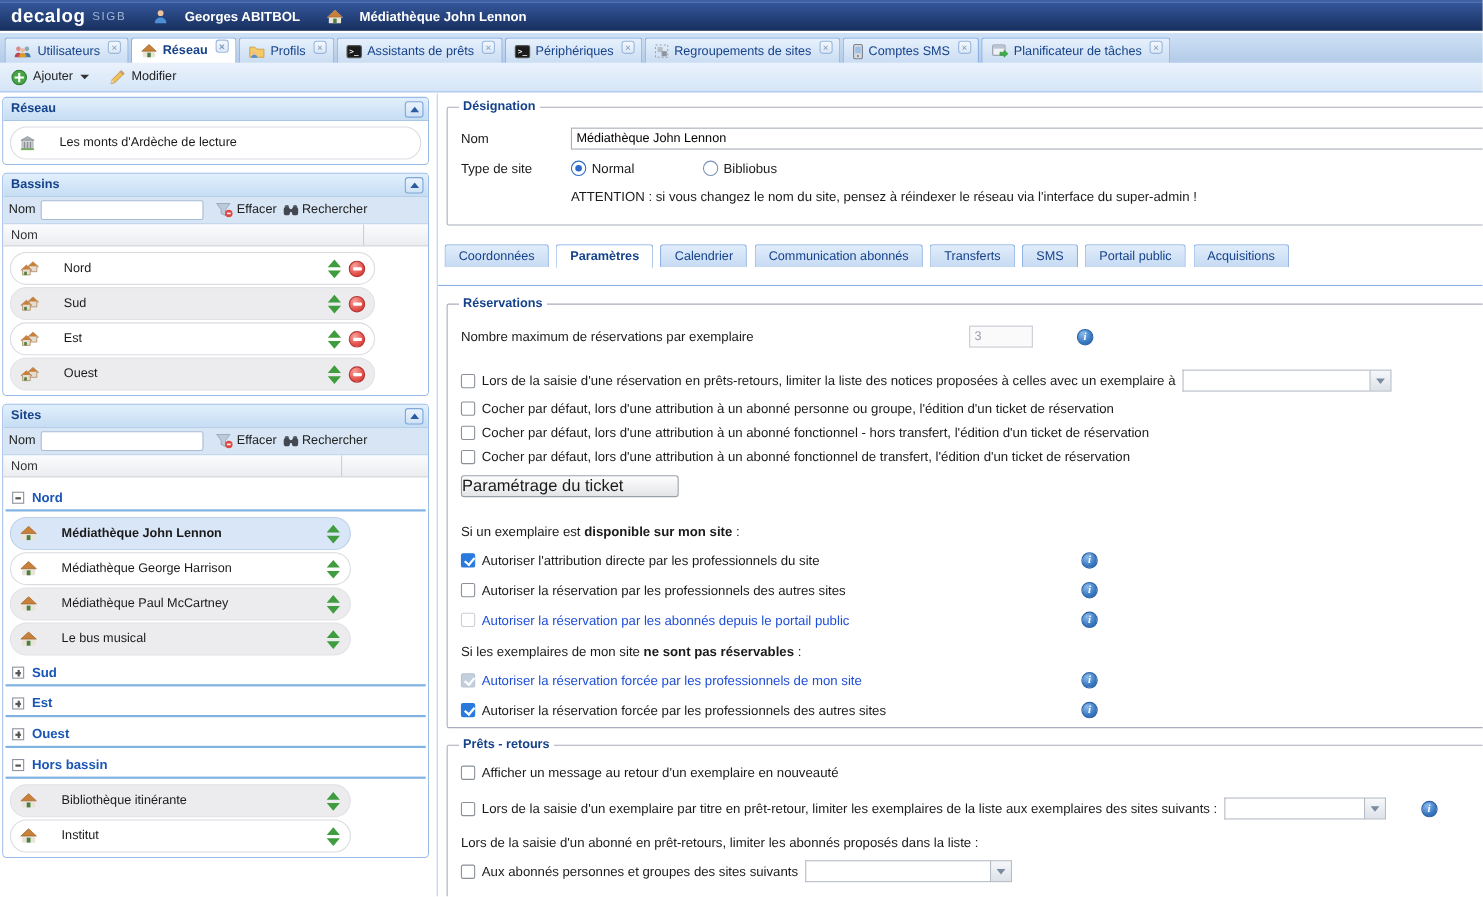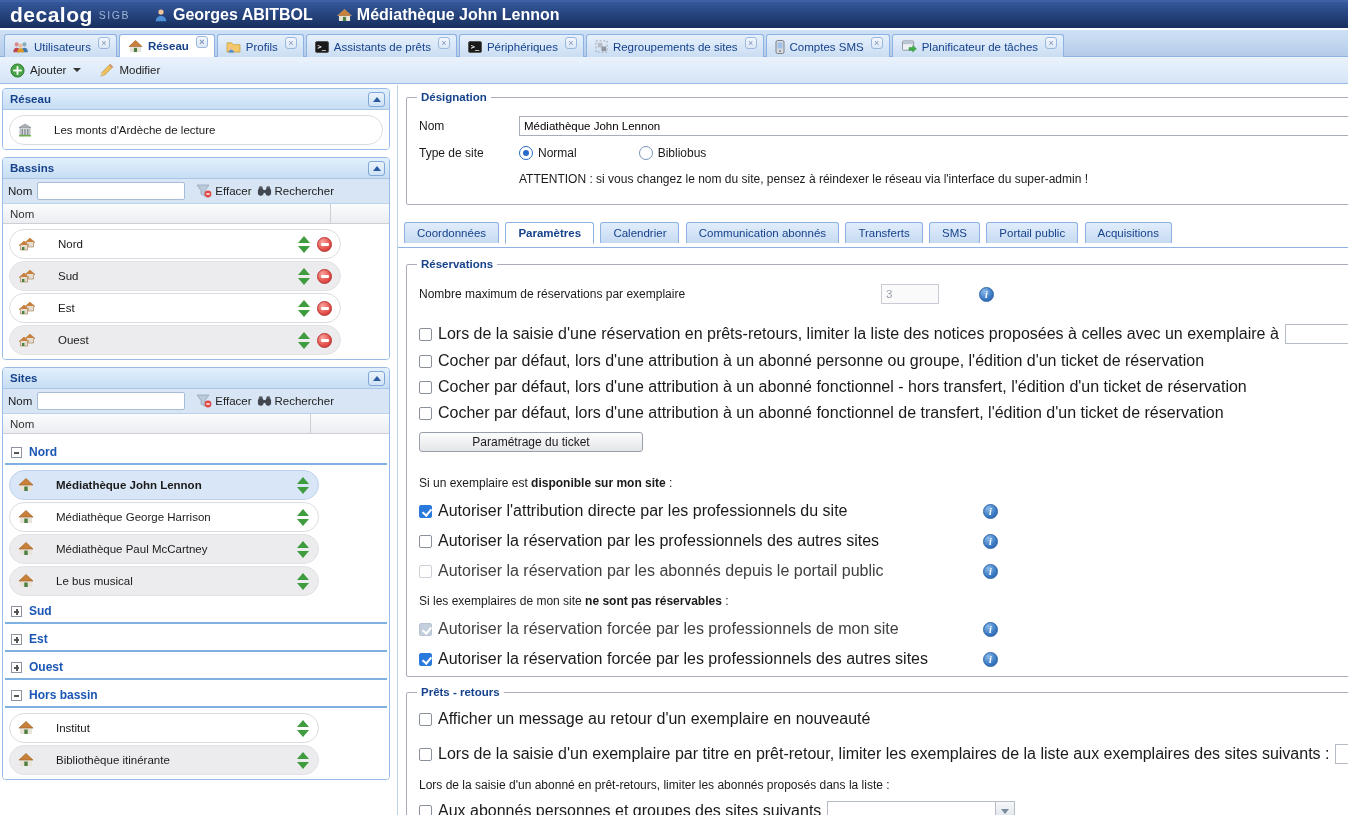--- a/index.html
+++ b/index.html
@@ -3,23 +3,23 @@
 <meta charset="utf-8">
 <style>
   *{box-sizing:border-box;margin:0;padding:0}
   html,body{width:1348px;height:815px;overflow:hidden;background:#fff;
     font-family:"Liberation Sans","DejaVu Sans",sans-serif;font-size:12px;color:#1a1a1a}
   #app{position:relative;width:1348px;height:815px;overflow:hidden}
 
   
   .topbar{position:absolute;left:0;top:0;width:100%;height:28px;display:flex;align-items:center;
     background:linear-gradient(#35589c,#27457f 45%,#182f5e);border-top:2px solid #3f62a5;padding-left:10px}
-  .logo{font-weight:bold;font-size:21px;color:#fff;letter-spacing:.5px}
+  .logo{font-weight:bold;font-size:17px;color:#fff;letter-spacing:.5px}
   .logo-suffix{font-size:10.5px;color:#9db4d6;letter-spacing:1.5px;margin-left:6px}
-  .tb-item{display:flex;align-items:center;gap:5px;color:#fff;font-weight:bold;font-size:16px;margin-left:24px}
+  .tb-item{display:flex;align-items:center;gap:15px;color:#fff;font-weight:bold;font-size:12px;margin-left:24px}
   .tb-item:first-of-type{margin-left:130px}
 
   
   .wtabs{position:absolute;left:0;top:30px;width:100%;height:27px;
     background:linear-gradient(#cfe1f5,#b4cce9);border-bottom:1px solid #8db2e3;padding:3px 0 16px 4px;display:flex}
   .wtab{display:flex;align-items:center;gap:5px;height:24px;padding:0 6px 0 8px;margin-right:2px;
     border:1px solid #8db2e3;border-bottom:none;border-radius:3px 3px 0 0;
     background:linear-gradient(#e7f1fc,#c9dcf2);color:#15428b;font-size:11.5px;cursor:pointer;position:relative;bottom:-1px}
   .wtab.active{background:#fff;font-weight:bold;border-bottom:1px solid #fff}
   .tab-close{width:12px;height:12px;border:1px solid #9cb8dd;border-radius:3px;background:linear-gradient(#f4f8fd,#dbe8f6);
@@ -74,45 +74,45 @@
   legend{color:#15428b;font-weight:bold;font-size:11.5px;padding:0 4px;margin-left:2px}
   .frow{display:flex;align-items:center;margin:7px 0 0 4px}
   .flabel{width:100px;font-size:12px}
   .text-input{height:20px;border:1px solid #a7aeb8;padding:0 4px;font-size:11.5px;font-family:inherit}
   .radio{width:14px;height:14px;border:1px solid #7a92b8;border-radius:50%;background:#fff;position:relative;margin-right:5px;cursor:pointer}
   .radio.sel{border-color:#2a6ac8}
   .radio.sel::after{content:"";position:absolute;left:3px;top:3px;width:6px;height:6px;border-radius:50%;background:#2a6ac8}
   .radio-group{display:flex;align-items:flex-end}
   .warn{margin:12px 0 10px 104px;font-size:12px}
 
-  .ptabs{border-bottom:1px solid #8db2e3;padding:10px 0 4px 6px;margin-top:6px}
+  .ptabs{border-bottom:1px solid #8db2e3;padding:10px 0 16px 6px;margin-top:6px}
   .ptab{display:inline-block;padding:4px 12px 4px 12px;margin-right:3px;border:1px solid #8db2e3;border-bottom:none;
     border-radius:3px 3px 0 0;background:linear-gradient(#e1edfb,#c6daf2);color:#15428b;font-size:11.5px;cursor:pointer;position:relative;bottom:-1px}
   .ptab.active{background:#fff;font-weight:bold;border-bottom:1px solid #fff}
 
   .cb{flex:none;width:13px;height:13px;border:1px solid #8a9099;border-radius:2px;background:#fff;position:relative;margin-right:6px;cursor:pointer}
   .cb.checked{background:#2a7ade;border-color:#2a7ade}
   .cb.checked::after{content:"";position:absolute;left:4px;top:1px;width:4px;height:7px;border:solid #fff;border-width:0 2px 2px 0;transform:rotate(40deg)}
   .cb.dis{border-color:#ccd0d7}
   .cb.checked.dis{background:#c4cfde;border-color:#b7c2d2}
   .cbrow{display:flex;align-items:center;margin:8px 0 0 4px}
-  .cbl{font-size:16px}
+  .cbl{font-size:12px}
   .cbl.w{width:545px}
-  .dis-t{color:#404040}
+  .dis-t{color:#1d4ed8}
   .info{flex:none;width:15px;height:15px;border-radius:50%;cursor:pointer;
     background:radial-gradient(circle at 35% 28%,#8cbcec,#3a79c2 60%,#2a62a6);border:1px solid #2a62a6;
     color:#fff;font:italic bold 10px "Liberation Serif",serif;text-align:center;line-height:14px}
   .info::after{content:"i"}
   .dd{display:flex;height:20px}
   .dd-field{height:20px;border:1px solid #b6bcc6;border-right:none;background:#fff}
   .dd-btn{width:20px;height:20px;border:1px solid #b6bcc6;background:linear-gradient(#f6f8fa,#dde2e9);
     display:flex;align-items:center;justify-content:center;cursor:pointer}
   .dd-btn::after{content:"";width:0;height:0;border-left:4px solid transparent;border-right:4px solid transparent;border-top:5px solid #7a8aa0}
-  .btn{display:inline-block;width:224px;height:20px;margin:10px 0 0 4px;border:1px solid #9aa0aa;border-radius:3px;
-    background:linear-gradient(#fdfdfd,#e4e5e8);font-size:12px;text-align:center;line-height:18px;cursor:pointer}
+  .btn{display:inline-block;width:198px;height:20px;margin:10px 0 0 4px;border:1px solid #9aa0aa;border-radius:3px;
+    background:linear-gradient(#fdfdfd,#e4e5e8);font-size:15px;text-align:left;line-height:18px;cursor:pointer}
   .intro{margin:24px 0 0 4px;font-size:12px}
   .intro.small{margin-top:14px}
   .redbox{border:2px solid #c00;width:587px;padding:3px 6px 4px 6px;margin:4px 0 0 2px;display:flex;align-items:center}
   .num-input{width:58px;height:20px;border:1px solid #c9ccd4;color:#9aa0aa;padding:0 4px;font-size:11.5px}
 
   .icon{flex:none;display:inline-flex;align-items:center;justify-content:center}
   .term-icon{width:14px;height:12px;background:#1a1a1a;border-radius:2px;border:1px solid #555;
     color:#fff;font:bold 7px "DejaVu Sans Mono",monospace;line-height:10px;text-align:center}
   .term-icon::after{content:">_"}
 </style>
@@ -475,40 +475,40 @@
           <span class="glabel">Ouest</span>
         </div>
         <div class="gline"></div>
 
         <div class="group">
           <span class="gbox minus"></span>
           <span class="glabel">Hors bassin</span>
         </div>
         <div class="gline"></div>
 
-        <div class="pill s">
+        <div class="pill s alt">
           <span class="icon">
               <svg width="16" height="14" viewBox="0 0 16 14">
                 <path d="M8 0 0 7.5h2V13h12V7.5h2z" fill="#e9e4da"></path>
                 <path d="M8 .5 1 7h14z" fill="#c9803a" stroke="#9a5f26" stroke-width=".6"></path>
                 <rect x="6.3" y="8.5" width="3.4" height="4.5" fill="#4c7f3f"></rect>
               </svg>
             </span>
-          <span class="nm">Institut</span>
-          <span class="sort"></span>
-        </div>
-        <div class="pill s alt">
+          <span class="nm">Bibliothèque itinérante</span>
+          <span class="sort"></span>
+        </div>
+        <div class="pill s">
           <span class="icon">
               <svg width="16" height="14" viewBox="0 0 16 14">
                 <path d="M8 0 0 7.5h2V13h12V7.5h2z" fill="#e9e4da"></path>
                 <path d="M8 .5 1 7h14z" fill="#c9803a" stroke="#9a5f26" stroke-width=".6"></path>
                 <rect x="6.3" y="8.5" width="3.4" height="4.5" fill="#4c7f3f"></rect>
               </svg>
             </span>
-          <span class="nm">Bibliothèque itinérante</span>
+          <span class="nm">Institut</span>
           <span class="sort"></span>
         </div>
       </div>
     </div>
   </div>
 
   <div class="main">
 
     <fieldset>
       <legend>Désignation</legend>

